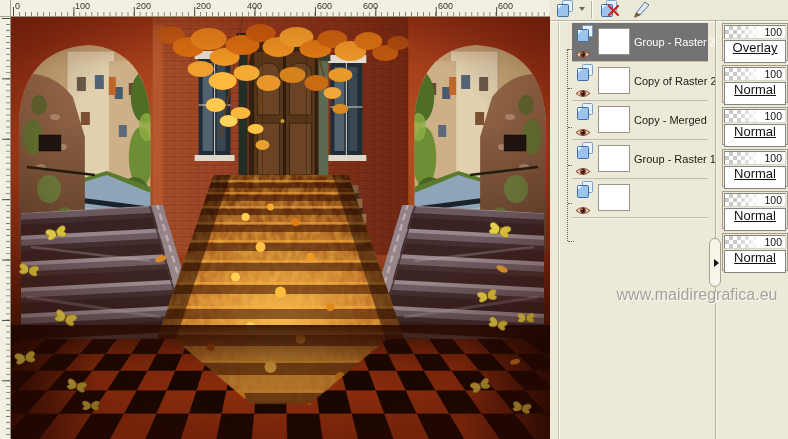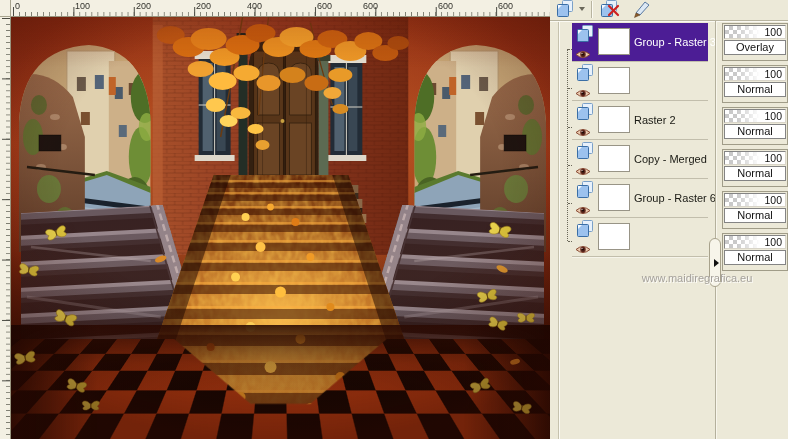--- a/index.html
+++ b/index.html
@@ -61,21 +61,21 @@
   .tb-del{left:50px;width:26px;}
   .tb-pen{left:82px;width:24px;}
 
   .tree{position:absolute;left:17px;top:49px;width:6px;height:192px;
        border-left:1px dotted #6a6758;}
   .tree .stub{position:absolute;left:0;width:6px;border-top:1px dotted #6a6758;}
 
   .rows{position:absolute;left:22px;top:23px;width:136px;}
   .lrow{position:relative;width:136px;height:38px;border-bottom:1px solid #c2beac;
        box-shadow:0 1px 0 #f6f4ea;background:#ece9d8;cursor:pointer;}
-  .lrow.sel{background:#4c1d95;}
+  .lrow.sel{background:#737373;}
   .licon{position:absolute;left:4px;top:2px;width:18px;height:18px;}
   .eye{position:absolute;left:3px;top:23px;width:16px;height:11px;cursor:pointer;}
   .thumb{position:absolute;left:26px;top:5px;width:32px;height:27px;background:#fff;
        border:1px solid #989486;box-sizing:border-box;padding:2px;}
   .thumb .tin{width:100%;height:100%;position:relative;overflow:hidden;
        background:repeating-conic-gradient(#c9c9c9 0% 25%,#ffffff 25% 50%);background-size:8px 8px;}
   .t-soft .tin::after{content:"";position:absolute;inset:0;
        background:radial-gradient(circle at 50% 55%,rgba(140,140,140,.4),rgba(140,140,140,0) 65%);}
   .t-image .tin{background:linear-gradient(180deg,#c06428 0,#a8441c 60%,#7a2c12 78%,#caa06a 78%,#caa06a 100%);}
   .t-image .tin::before{content:"";position:absolute;left:34%;top:18%;width:32%;height:52%;
@@ -99,26 +99,26 @@
   .opcol{position:absolute;left:172px;top:23px;width:64px;}
   .opgroup{position:relative;width:62px;height:34px;margin-bottom:4px;background:#ece9d8;
        border:1px solid #a09c88;padding:1px;box-sizing:content-box;}
   .opbox{position:relative;height:14px;background:#fff;margin-bottom:1px;
        border:1px solid;border-color:#848484 #d8d4c8 #d8d4c8 #848484;box-sizing:border-box;}
   .opbox .chk{position:absolute;left:0;top:0;bottom:0;width:64%;
        background:linear-gradient(90deg,rgba(255,255,255,0) 30%,#fff 92%),
                   repeating-conic-gradient(#c9c9c9 0% 25%,#ffffff 25% 50%);
        background-size:auto,8px 8px;}
   .opval{position:absolute;right:3px;top:0;font-size:10.5px;line-height:12px;color:#111;}
-  .blbox{position:relative;height:15px;background:#fff;border:1px solid #848484;box-sizing:border-box;
-       font-size:11px;line-height:13px;color:#111;text-align:center;cursor:pointer;}
+  .blbox{position:relative;height:23px;background:#fff;border:1px solid #848484;box-sizing:border-box;
+       font-size:13px;line-height:13px;color:#111;text-align:center;cursor:pointer;text-decoration:underline;}
 
   .wm{position:absolute;left:58px;top:268px;width:178px;text-align:center;color:#a5a19b;z-index:4;}
   .wm1{font-size:18px;letter-spacing:.5px;text-shadow:1px 1px 0 rgba(255,255,255,.8);}
-  .wm2{font-size:11px;margin-top:4px;text-shadow:1px 1px 0 rgba(255,255,255,.8);}
+  .wm2{font-size:16px;margin-top:18px;text-shadow:1px 1px 0 rgba(255,255,255,.8);}
   .hidden-defs{position:absolute;width:0;height:0;overflow:hidden;}
 </style>
 </head>
 <body>
 
 <svg class="hidden-defs" aria-hidden="true">
   <defs>
     <g id="pages">
       <rect x="6.5" y="0.5" width="10" height="11" rx="1" fill="#e8f1fb" stroke="#7aa0c8"></rect>
       <rect x="1.5" y="4.5" width="11" height="12" rx="1" fill="#9cc2ee" stroke="#3a6ea5"></rect>
@@ -496,59 +496,48 @@
       <div class="lrow">
         <span class="licon">
           <svg width="18" height="18" viewBox="0 0 18 18">
               <use href="#pages"></use>
             </svg></span>
         <span class="eye">
           <svg width="16" height="11" viewBox="0 0 16 11">
               <use href="#eyeg"></use>
             </svg></span>
         <span class="thumb"><span class="tin"></span></span>
-      </div>
+        <span class="lname">Copy of Raster 2</span>
+      </div>
+
 
       <div class="lrow">
         <span class="licon">
           <svg width="18" height="18" viewBox="0 0 18 18">
               <use href="#pages"></use>
             </svg></span>
         <span class="eye">
           <svg width="16" height="11" viewBox="0 0 16 11">
               <use href="#eyeg"></use>
             </svg></span>
-        <span class="thumb"><span class="tin"></span></span>
-        <span class="lname">Raster 2</span>
+        <span class="thumb t-image"><span class="tin"></span></span>
+        <span class="lname">Copy - Merged</span>
       </div>
 
       <div class="lrow">
         <span class="licon">
           <svg width="18" height="18" viewBox="0 0 18 18">
               <use href="#pages"></use>
             </svg></span>
         <span class="eye">
           <svg width="16" height="11" viewBox="0 0 16 11">
               <use href="#eyeg"></use>
             </svg></span>
-        <span class="thumb t-image"><span class="tin"></span></span>
-        <span class="lname">Copy - Merged</span>
-      </div>
-
-      <div class="lrow">
-        <span class="licon">
-          <svg width="18" height="18" viewBox="0 0 18 18">
-              <use href="#pages"></use>
-            </svg></span>
-        <span class="eye">
-          <svg width="16" height="11" viewBox="0 0 16 11">
-              <use href="#eyeg"></use>
-            </svg></span>
         <span class="thumb t-red"><span class="tin"></span></span>
-        <span class="lname">Group - Raster 6</span>
+        <span class="lname">Group - Raster 1</span>
       </div>
 
       <div class="lrow">
         <span class="licon">
           <svg width="18" height="18" viewBox="0 0 18 18">
               <use href="#pages"></use>
             </svg></span>
         <span class="eye">
           <svg width="16" height="11" viewBox="0 0 16 11">
               <use href="#eyeg"></use>

